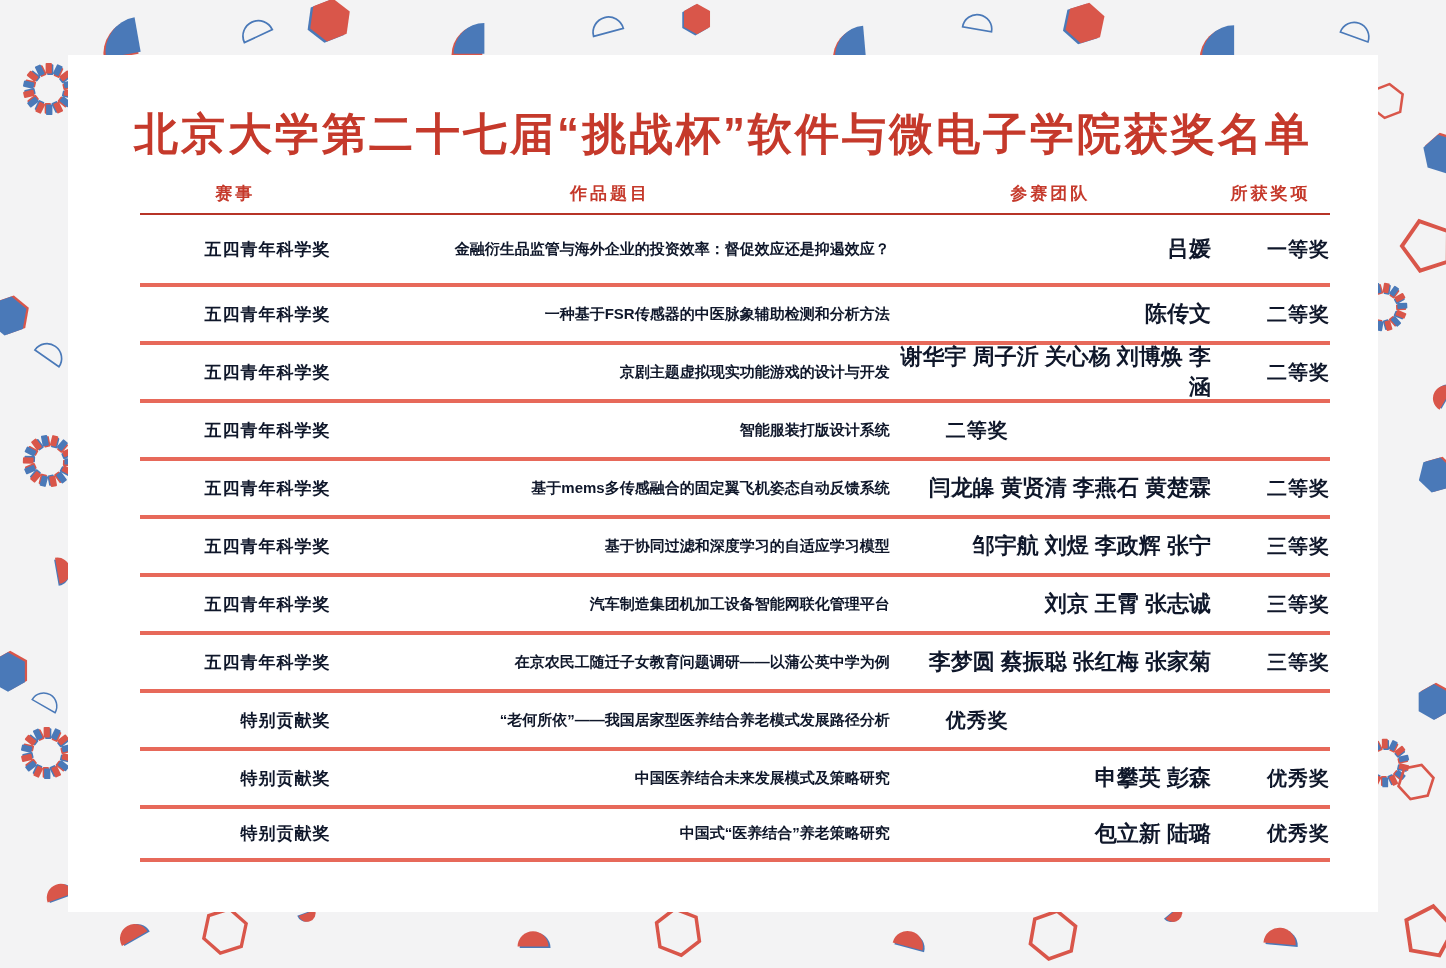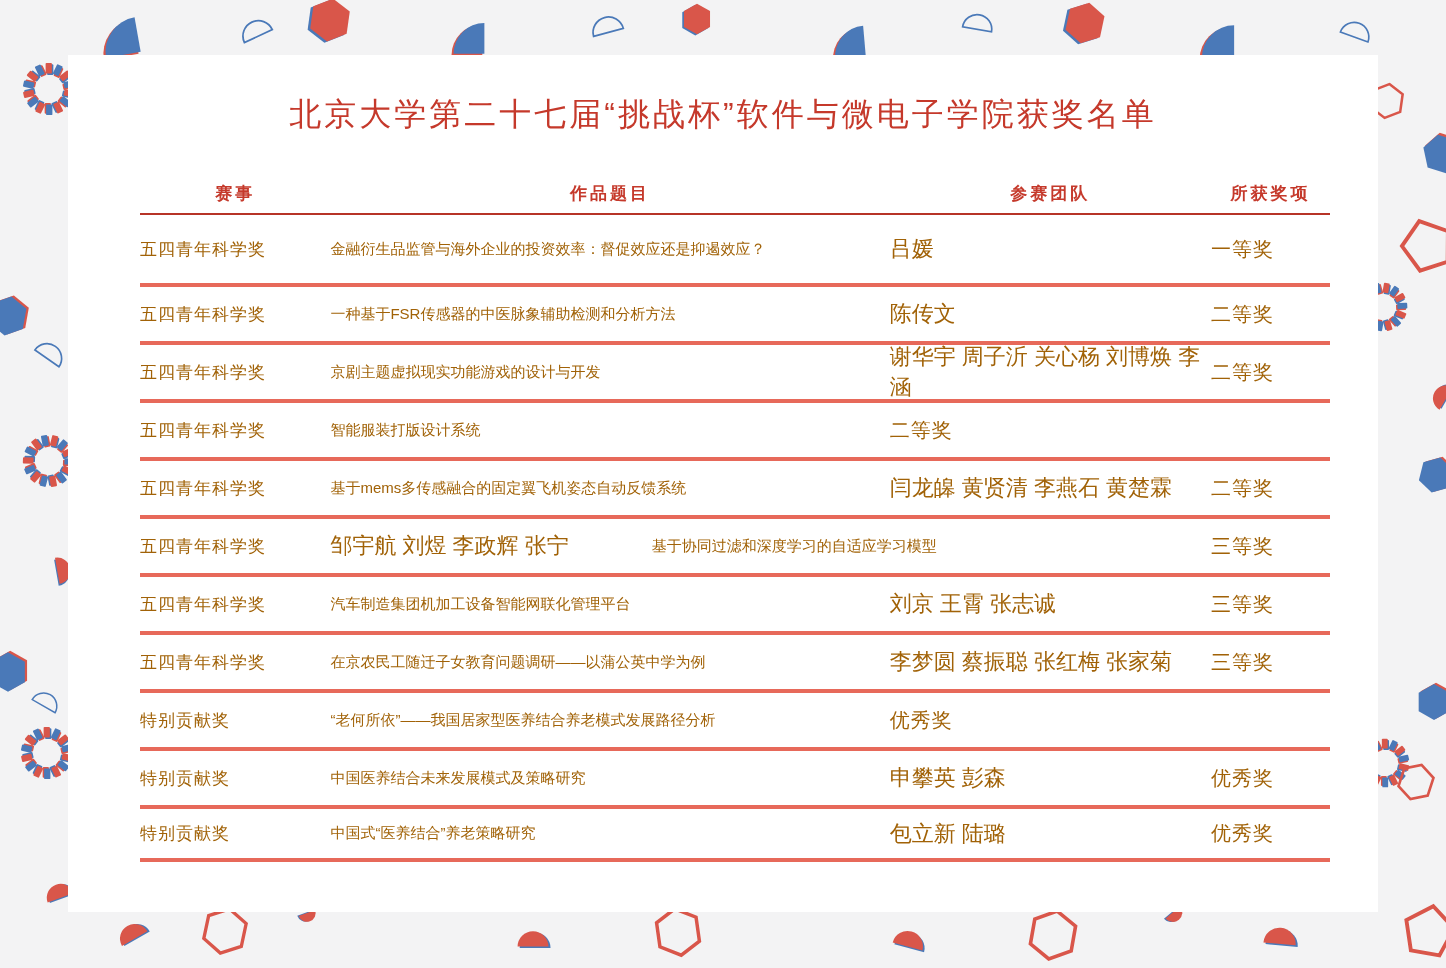--- a/index.html
+++ b/index.html
@@ -11,43 +11,43 @@
     overflow:hidden;
   }
   .deco { position:absolute; z-index:0; pointer-events:none; }
   .card {
     position:absolute; left:68px; top:55px;
     width:1310px; height:857px;
     background:#ffffff; z-index:1;
   }
   .title {
     text-align:center;
-    margin-top:38px;
-    font-size:32px;
-    font-weight:normal;
+    margin-top:50px;
+    font-size:44px;
+    font-weight:bold;
     letter-spacing:3px;
     color:#c5392b;
   }
   .table { position:absolute; left:72px; top:118px; width:1190px; }
   .thead {
     display:flex; align-items:center; height:42px;
     border-bottom:2px solid #b73427;
   }
   .hcell {
     color:#c5392b; font-weight:bold; font-size:17px;
     letter-spacing:3px; text-align:center;
   }
   .c0 { width:16%; } .c1 { width:47%; } .c2 { width:27%; } .c3 { width:10%; }
   .trow {
     display:flex; align-items:center; height:58px;
     border-bottom:4px solid #e7695a;
   }
   .trow:first-child { height:72px; }
   .trow:last-child  { height:53px; }
-  .cell { text-align:left; color:#a16207; font-weight:400; }
+  .cell { text-align:right; color:#0f172a; font-weight:700; }
   .cell.c0 { font-size:17px; letter-spacing:1px; }
   .cell.c1 { font-size:15px; }
   .cell.c2 { font-size:22px; }
   .cell.c3 { font-size:20px; letter-spacing:1px; }
 </style>
 </head>
 <body>
 
 <div id="decor-layer">
     <div class="deco" style="left: 96px; top: 12px; width: 48px; height: 48px; transform: rotate(-10deg);"><svg viewBox="0 0 60 60" width="48" height="48">
@@ -499,22 +499,22 @@
           <div class="cell c3">二等奖</div>
         </div>
         <div class="trow">
           <div class="cell c0">五四青年科学奖</div>
           <div class="cell c1">基于mems多传感融合的固定翼飞机姿态自动反馈系统</div>
           <div class="cell c2">闫龙皞 黄贤清 李燕石 黄楚霖</div>
           <div class="cell c3">二等奖</div>
         </div>
         <div class="trow">
           <div class="cell c0">五四青年科学奖</div>
+          <div class="cell c1">基于协同过滤和深度学习的自适应学习模型</div>
           <div class="cell c2">邹宇航 刘煜 李政辉 张宁</div>
-          <div class="cell c1">基于协同过滤和深度学习的自适应学习模型</div>
           <div class="cell c3">三等奖</div>
         </div>
         <div class="trow">
           <div class="cell c0">五四青年科学奖</div>
           <div class="cell c1">汽车制造集团机加工设备智能网联化管理平台</div>
           <div class="cell c2">刘京 王霄 张志诚</div>
           <div class="cell c3">三等奖</div>
         </div>
         <div class="trow">
           <div class="cell c0">五四青年科学奖</div>

